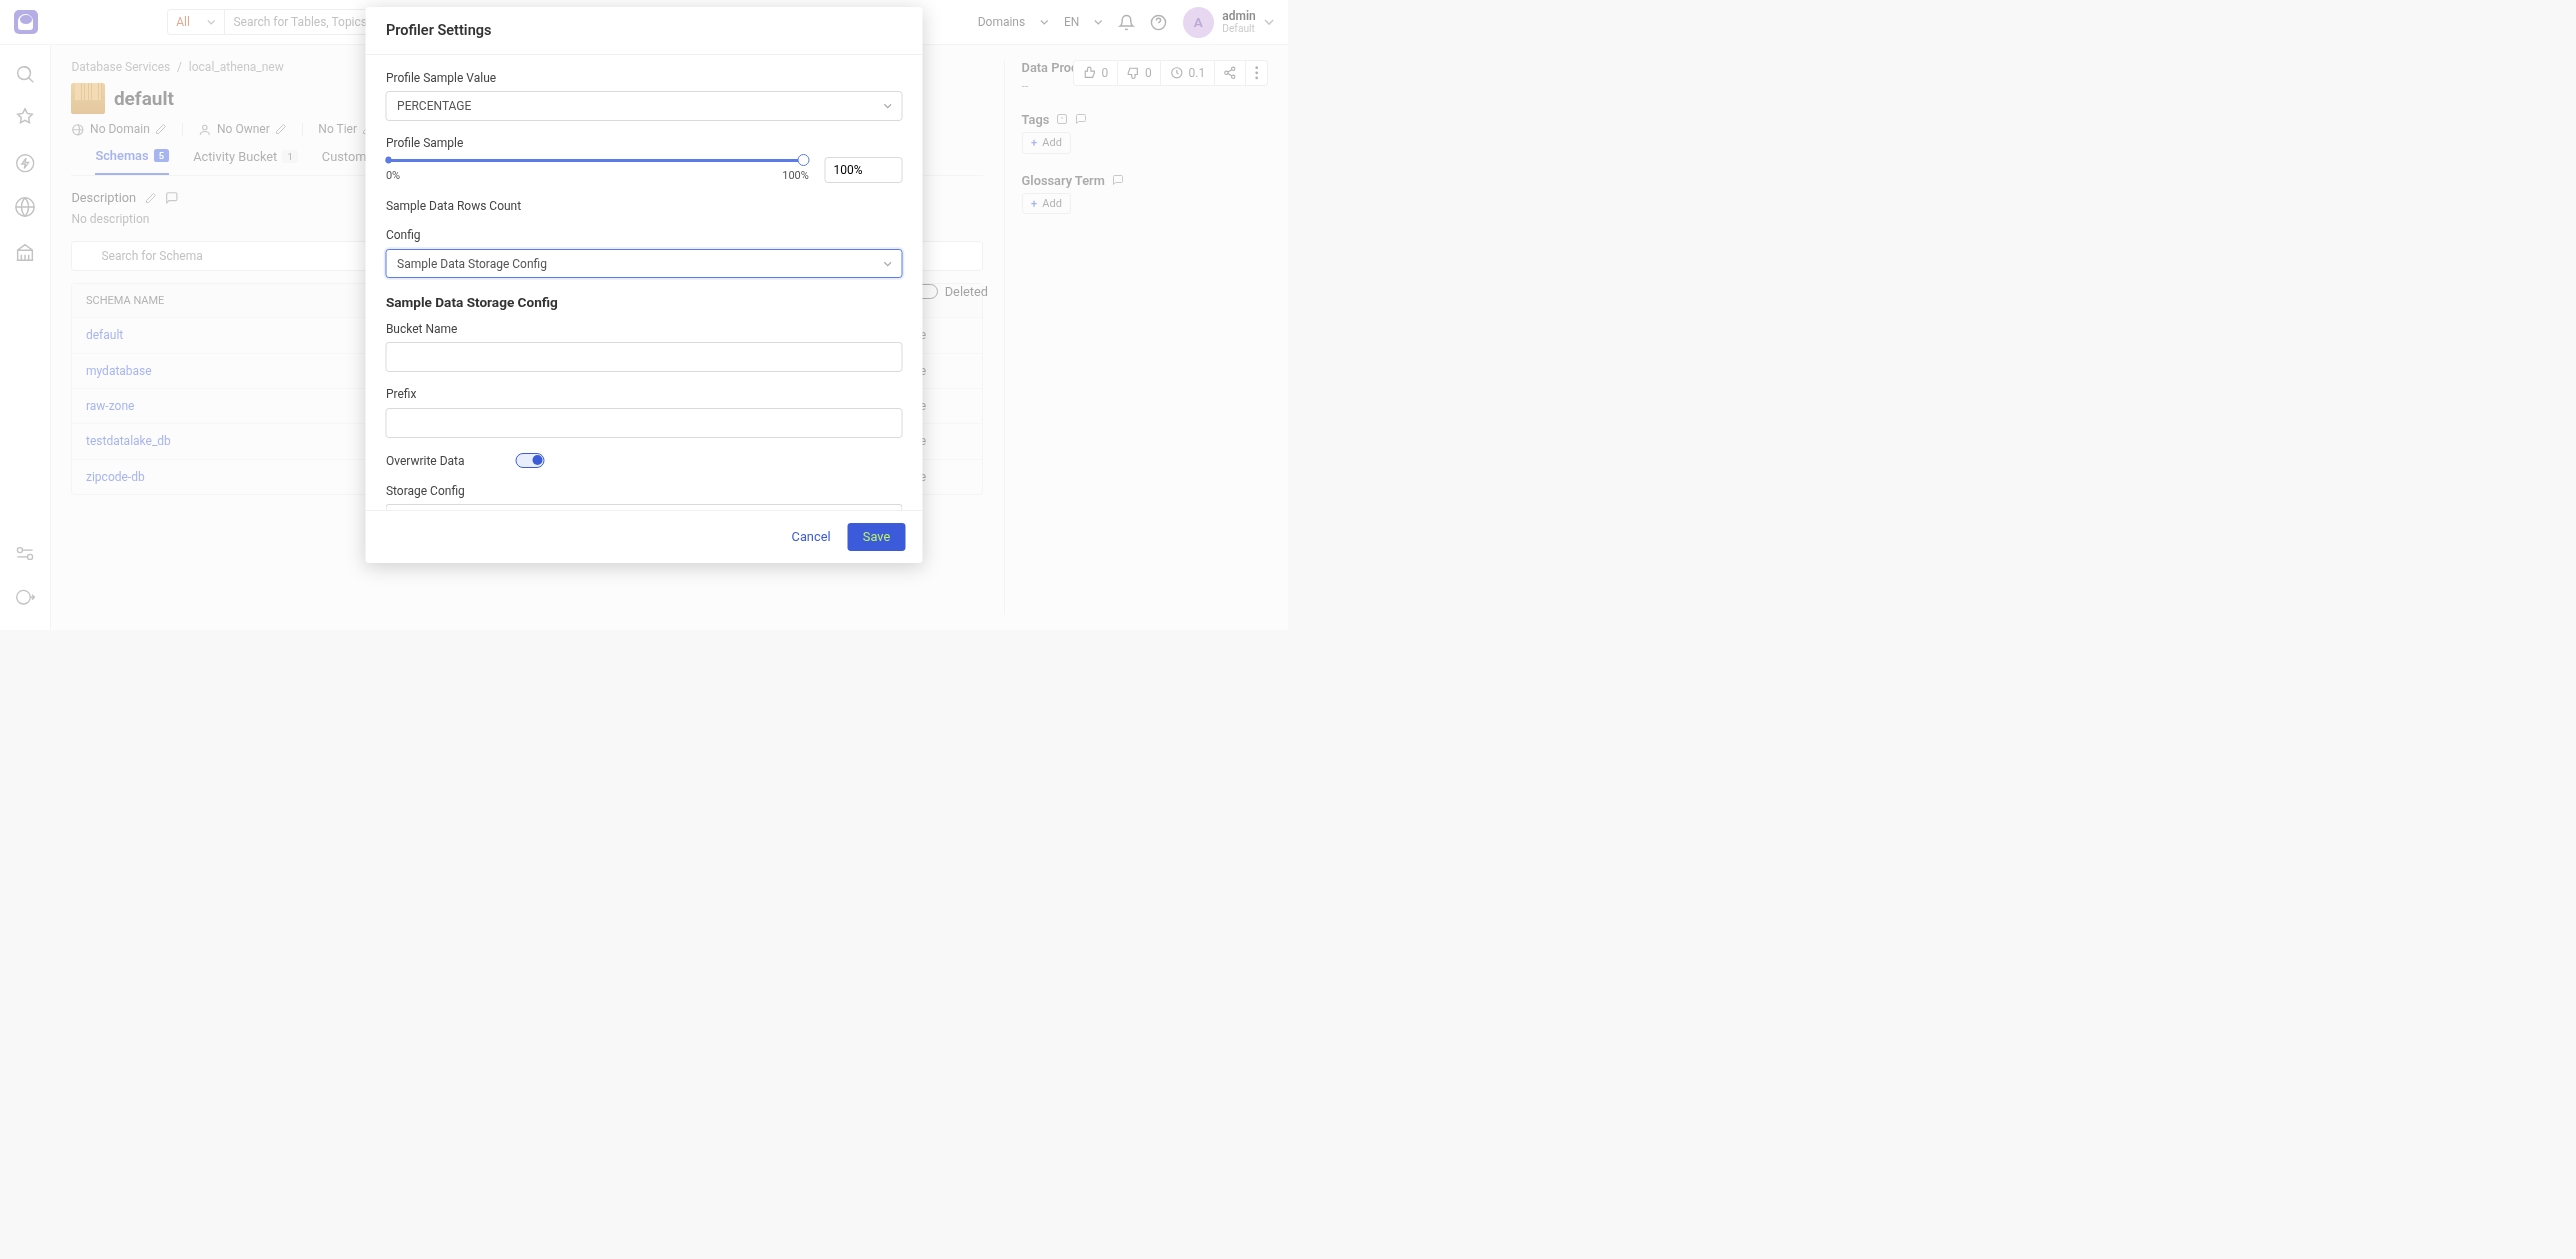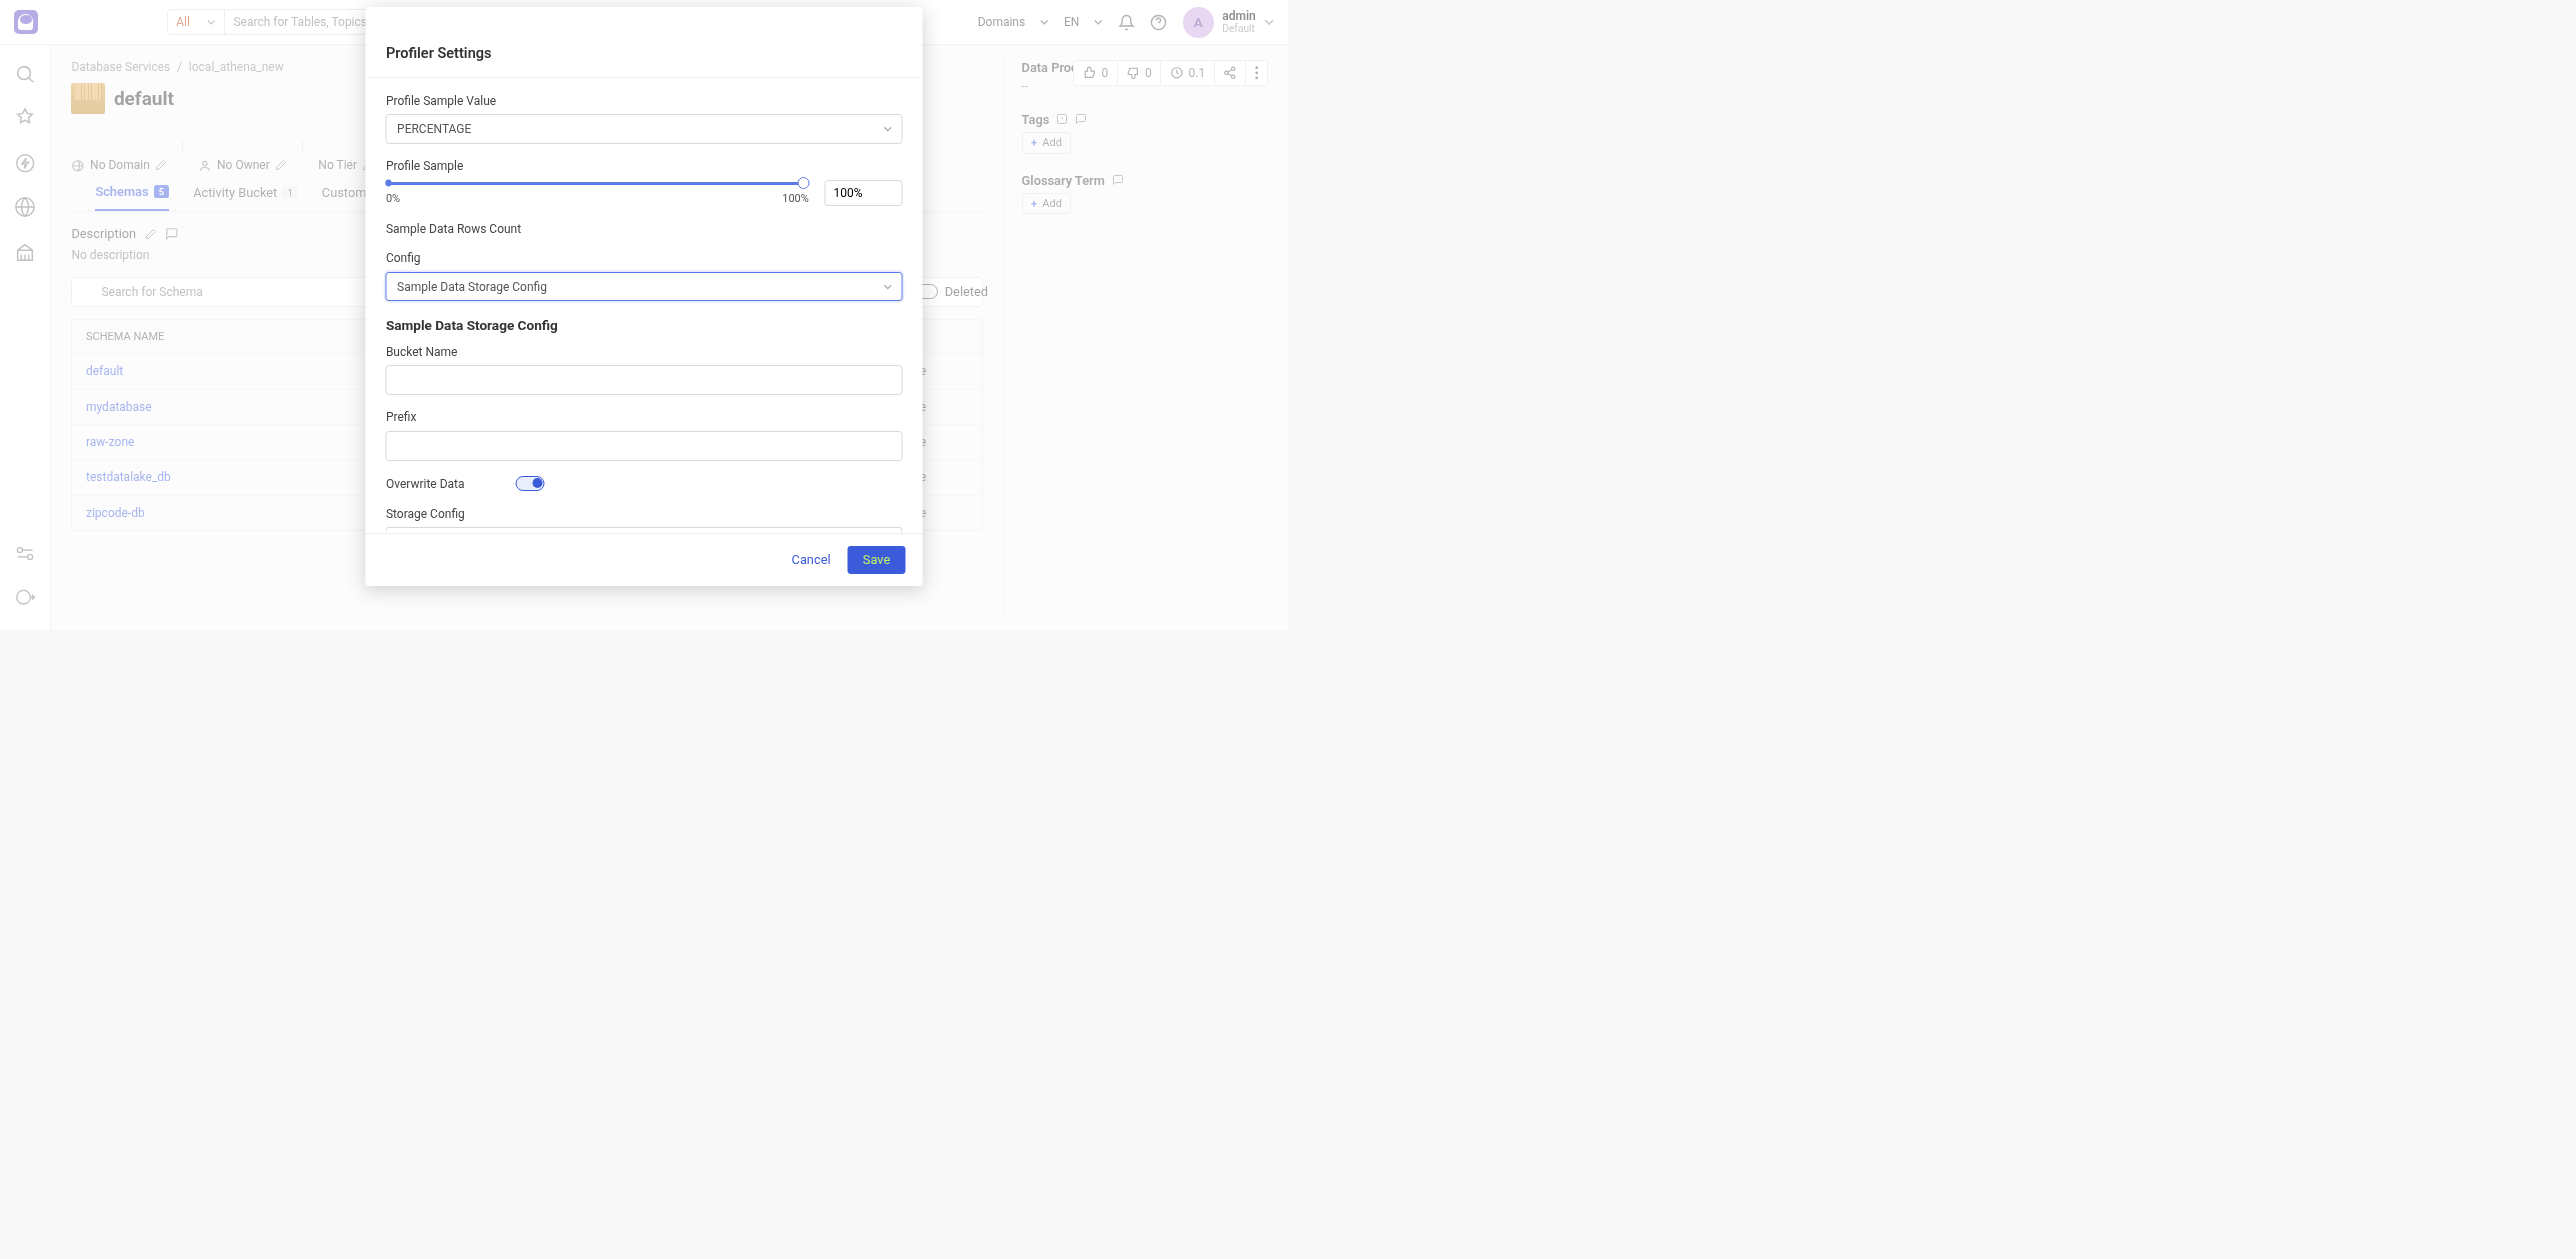--- a/index.html
+++ b/index.html
@@ -42,21 +42,21 @@
     }
     .content { flex:1; }
     .sidepanel { width:264px; border-left:0.9px solid #e6e6e6; padding-left:17px;}
 
     .breadcrumbs { color:#888; font-size:12px; margin-bottom:8.5px; display:flex; gap:6.8px;}
     .title-row { display:flex; align-items:center; gap:8.5px; margin-bottom:8.5px;}
     .db-icon { width:34px; height:31px; background:linear-gradient(#d9a441,#c2852e); border-radius:2.6px; position:relative;}
     .db-icon:before { content:""; position:absolute; top:0; left:3.4px; right:3.4px; bottom:13.6px; background:repeating-linear-gradient(90deg, #e2b05b 0 2.6px, #c68a2e 2.6px 3.4px); }
     .db-title { font-size:19px; font-weight:700; color:#333;}
     .meta-row { display:flex; gap:15.3px; align-items:center; color:#555; font-size:12px; margin-bottom:12px;}
-    .meta-item { display:flex; align-items:center; gap:5.1px;margin-top:36px;}
+    .meta-item { display:flex; align-items:center; gap:5.1px;}
     .meta-sep { width:0.9px; height:13.6px; background:#ddd;}
     .pencil { color:#888; width:12px; height:12px;}
 
     .tabs { display:flex; gap:24px; border-bottom:0.9px solid #e6e6e6; margin-bottom:13.6px;}
     .tab { padding:0 0 10.2px; font-size:12.8px; color:#555; display:flex; align-items:center; gap:5.1px; cursor:pointer;}
     .tab.active { color:#3b5bdb; border-bottom:2.6px solid #3b5bdb; font-weight:600;margin-left:24px;}
     .badge { background:#3b5bdb; color:#fff; border-radius:2.6px; font-size:9.4px; padding:0.9px 5.1px;}
     .badge.grey { background:#eee; color:#555;}
 
     .desc-hdr { display:flex; align-items:center; gap:8.5px; color:#444; font-size:12.8px; margin-bottom:6.8px;}
@@ -90,21 +90,21 @@
     .side-val { color:#888; margin-top:3.4px; font-size:12px;}
     .add-chip { border:0.9px solid #ddd; border-radius:3.4px; padding:3.4px 8.5px; font-size:11px; color:#555; display:inline-flex; align-items:center; gap:5.1px; margin-top:5.1px;}
 
     
     .modal-overlay { position:absolute; inset:0; background:rgba(255,255,255,0.55);}
     .modal {
       position:absolute; left:50%; top:6.8px; transform:translateX(-50%);
       width:557px; background:#fff; border-radius:3.4px; box-shadow:0 3.4px 20.4px rgba(0,0,0,0.18);
       display:flex; flex-direction:column; max-height: 637px;
     }
-    .modal-header { padding:15.3px 20.4px; border-bottom:0.9px solid #f0f0f0; font-size:14.5px; font-weight:600; color:#333;margin-top:23px;}
+    .modal-header { padding:15.3px 20.4px; border-bottom:0.9px solid #f0f0f0; font-size:14.5px; font-weight:600; color:#333;}
     .modal-body { padding:15.3px 20.4px 0; overflow:auto; flex:1;}
     .modal-footer { padding:12px 17px; border-top:0.9px solid #f0f0f0; display:flex; justify-content:flex-end; gap:17px; align-items:center;}
     .btn-cancel { color:#3b5bdb; font-size:12.8px; background:none; border:none; cursor:pointer;}
     .btn-save { background:#3b5bdb; color:#bef264; border:none; border-radius:3.4px; padding:6.8px 15.3px; font-size:12.8px; cursor:pointer;}
 
     .form-label { font-size:12px; color:#444; margin-bottom:6.8px; display:block;}
     .form-input, .form-select { width:100%; border:0.9px solid #d9d9d9; border-radius:3.4px; padding:6.8px 10.2px; font-size:12px; color:#555; background:#fff; position:relative;}
     .form-select.active { border-color:#5b7ce6; box-shadow:0 0 0 1.7px rgba(91,124,230,0.15);}
     .form-group { margin-bottom:15.3px; }
     .select-arrow { position:absolute; right:10.2px; top:50%; transform:translateY(-50%); color:#aaa; pointer-events:none;}

